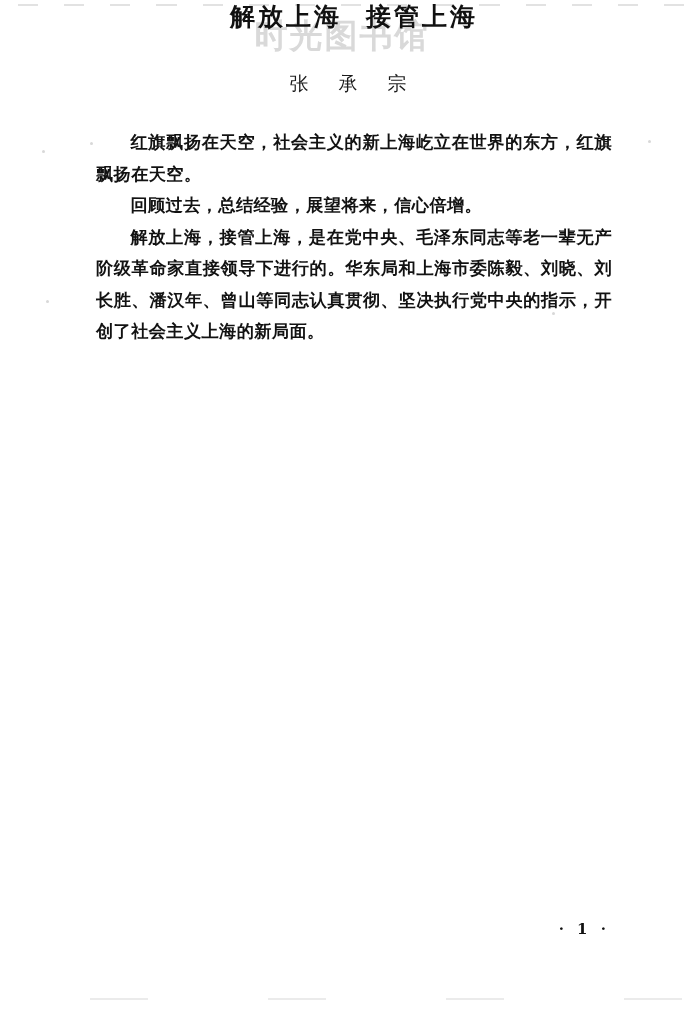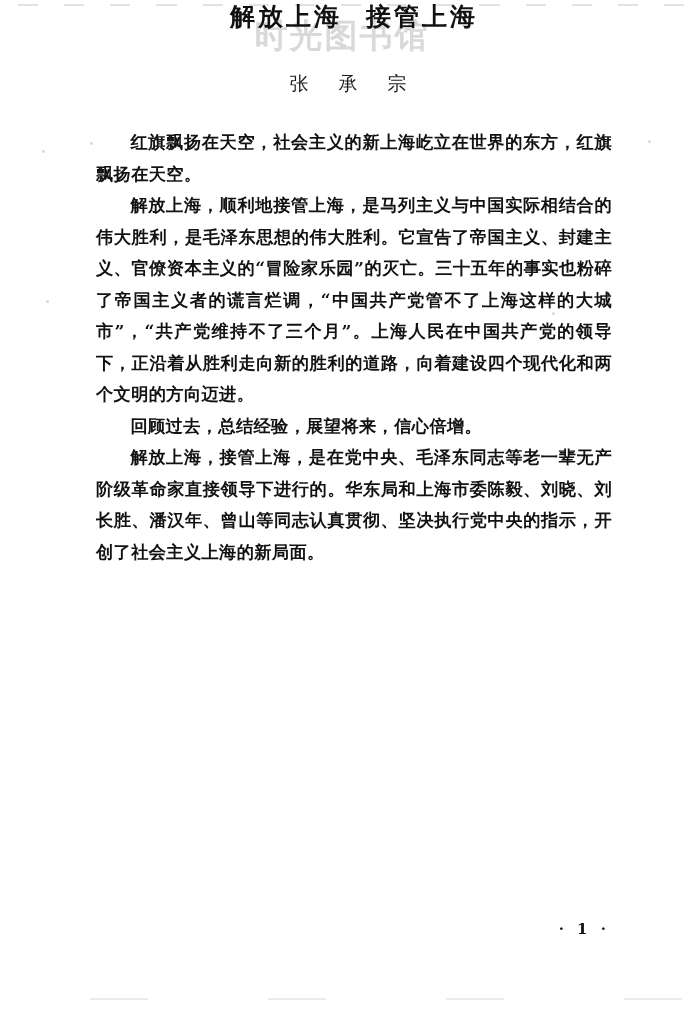--- a/index.html
+++ b/index.html
@@ -178,21 +178,20 @@
 <div class="page">
 
   <h1 class="doc-title">
     <span>解放上海</span><span class="gap"></span><span>接管上海</span>
   </h1>
 
   <div class="doc-author">张 承 宗</div>
 
   <div class="body-text">
     <p>红旗飘扬在天空，社会主义的新上海屹立在世界的东方，红旗飘扬在天空。</p>
-    <p>解放上海，顺利地接管上海，是马列主义与中国实际相结合的伟大胜利，是毛泽东思想的伟大胜利。它宣告了帝国主义、封建主义、官僚资本主义的“冒险家乐园”的灭亡。三十五年的事实也粉碎了帝国主义者的谎言烂调，“中国共产党管不了上海这样的大城市”，“共产党维持不了三个月”。上海人民在中国共产党的领导下，正沿着从胜利走向新的胜利的道路，向着建设四个现代化和两个文明的方向迈进。</p>
     <p>回顾过去，总结经验，展望将来，信心倍增。</p>
     <p>解放上海，接管上海，是在党中央、毛泽东同志等老一辈无产阶级革命家直接领导下进行的。华东局和上海市委陈毅、刘晓、刘长胜、潘汉年、曾山等同志认真贯彻、坚决执行党中央的指示，开创了社会主义上海的新局面。</p>
   </div>
 
   <div class="page-number">· 1 ·</div>
 </div>
 
 <span class="speck" style="left:42px; top:150px;"></span>
 <span class="speck" style="left:90px; top:142px;"></span>
 <span class="speck" style="left:46px; top:300px;"></span>

